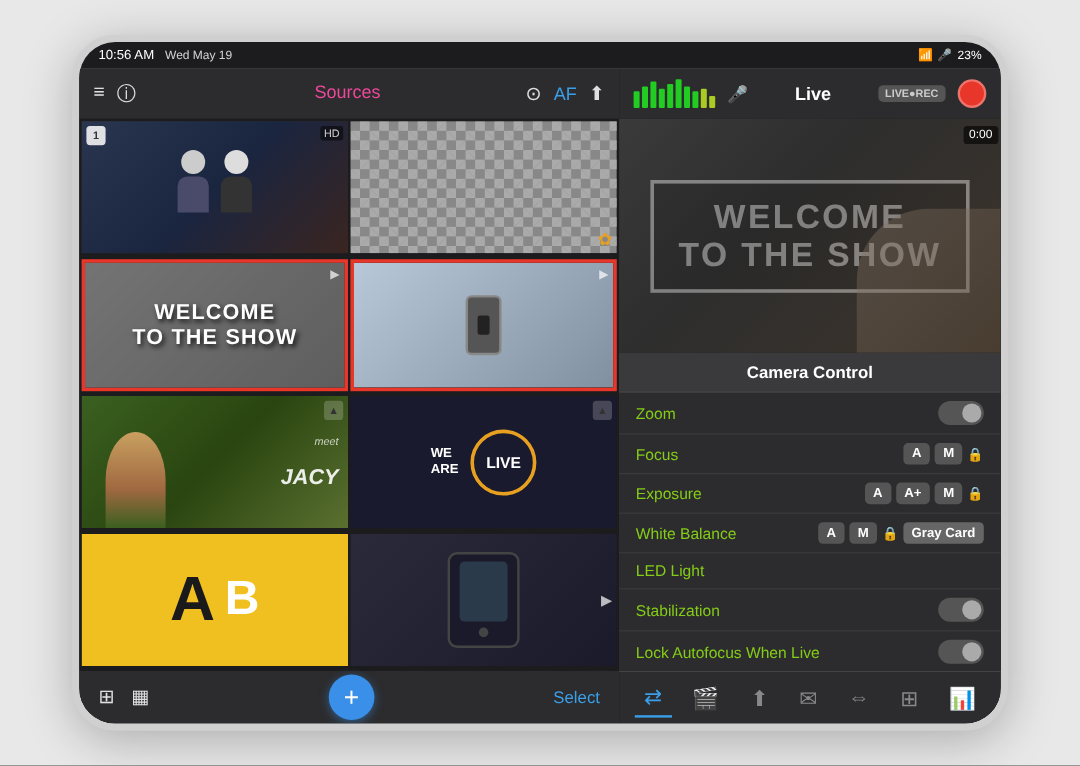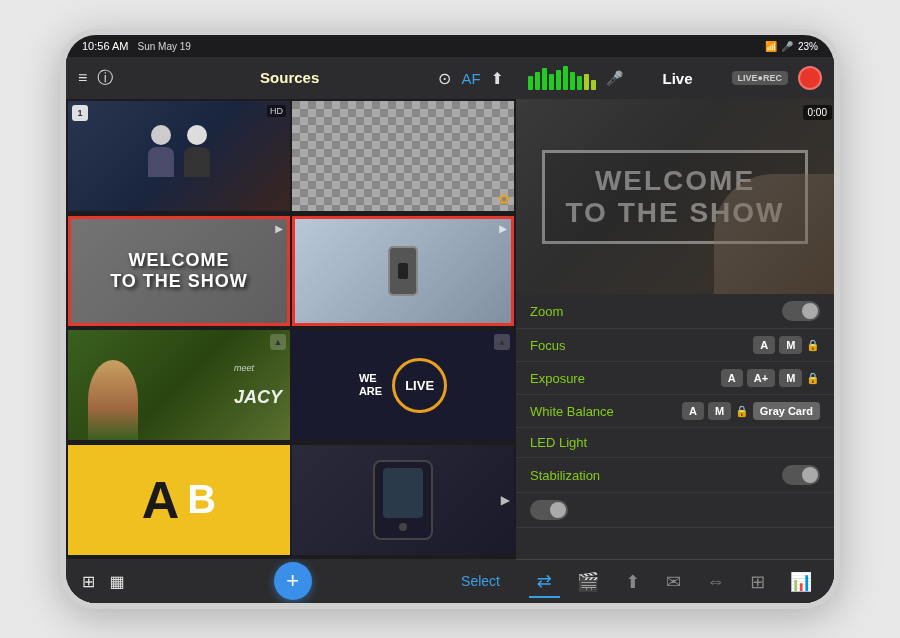--- a/index.html
+++ b/index.html
@@ -65,21 +65,21 @@
       background: #2c2c2e;
       display: flex;
       align-items: center;
       padding: 0 12px;
       height: 42px;
       gap: 12px;
       flex-shrink: 0;
     }
     .toolbar-left { display: flex; align-items: center; gap: 10px; }
     .toolbar-center { flex: 1; text-align: center; }
-    .toolbar-center-title { color: #fef9c3; font-size: 15px; font-weight: 700; margin-left: 28px; }
+    .toolbar-center-title { color: #ec4899; font-size: 15px; font-weight: 400; margin-left: 28px; }
     .toolbar-right { display: flex; align-items: center; gap: 10px; }
     .icon-btn { color: #fff; font-size: 16px; cursor: pointer; opacity: 0.85; }
     .icon-btn-blue { color: #3a9fe8; font-size: 15px; }
 
     
     .sources-grid {
       display: grid;
       grid-template-columns: 1fr 1fr;
       gap: 2px;
       padding: 2px;
@@ -189,21 +189,21 @@
       align-items: center;
       justify-content: flex-end;
       padding-right: 8px;
     }
     .jacy-text {
       color: #fff;
       font-size: 13px;
       font-style: italic;
       opacity: 0.9;
     }
-    .meet-text { font-size: 9px; opacity: 0.8; display: block; }
+    .meet-text { font-size: 9px; opacity: 0.8; display: block; text-align: right; }
     .jacy-name { font-size: 18px; font-weight: 700; display: block; text-align: left; margin-top: 14px; }
 
     
     .live-bg {
       background: #1a1a2e;
       width: 100%;
       height: 100%;
       display: flex;
       align-items: center;
       justify-content: center;
@@ -560,21 +560,21 @@
     }
   </style>
 </head>
 <body>
 
 <div class="ipad-outer">
 
   <div class="status-bar">
     <div class="status-left">
       <span class="status-time">10:56 AM</span>
-      <span style="margin-left:6px;font-size:10px;opacity:0.8;">Sun May 19</span>
+      <span style="margin-left:6px;font-size:10px;opacity:0.8;">Wed May 19</span>
     </div>
     <div class="status-right">
       <span class="wifi-icon">📶</span>
       <span style="font-size:10px;">🎤</span>
       <span class="battery-text">23%</span>
     </div>
   </div>
 
   <div class="app-content">
 
@@ -738,20 +738,21 @@
           <div class="preview-welcome-box">
             <div class="preview-welcome-line1">WELCOME</div>
             <div class="preview-welcome-line2">TO THE SHOW</div>
           </div>
 
           <div class="timer-badge">0:00</div>
         </div>
       </div>
 
       <div class="camera-control">
+        <div class="camera-control-header">Camera Control</div>
 
         <div class="control-row">
           <span class="control-label">Zoom</span>
           <div class="toggle-pill"></div>
         </div>
 
         <div class="control-row">
           <span class="control-label">Focus</span>
           <div class="control-buttons">
             <div class="ctrl-btn">A</div>
@@ -783,20 +784,21 @@
         <div class="control-row">
           <span class="control-label">LED Light</span>
         </div>
 
         <div class="control-row">
           <span class="control-label">Stabilization</span>
           <div class="toggle-pill"></div>
         </div>
 
         <div class="control-row">
+          <span class="control-label">Lock Autofocus When Live</span>
           <div class="toggle-pill"></div>
         </div>
 
       </div>
 
       <div class="right-bottom-nav">
         <span class="nav-icon-btn active">⇄</span>
         <span class="nav-icon-btn">🎬</span>
         <span class="nav-icon-btn">⬆</span>
         <span class="nav-icon-btn">✉</span>

